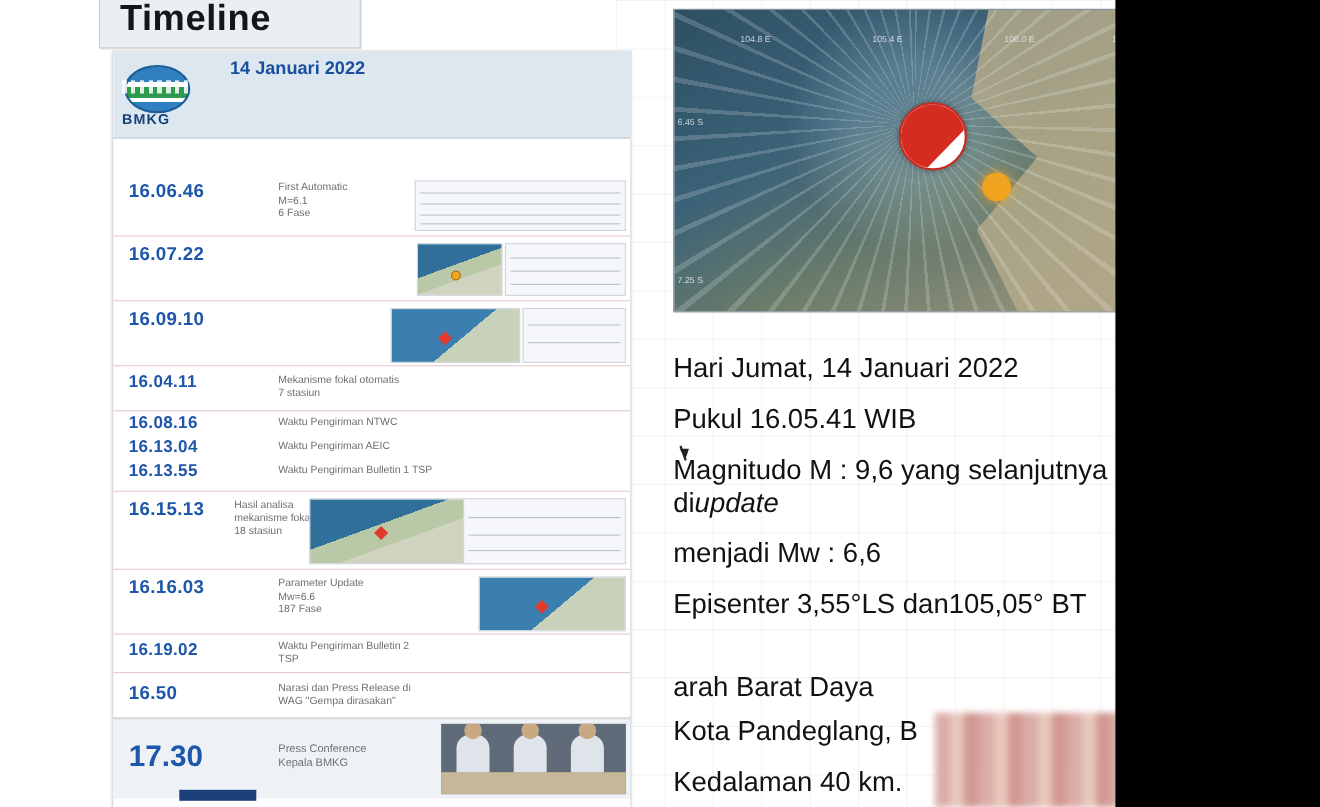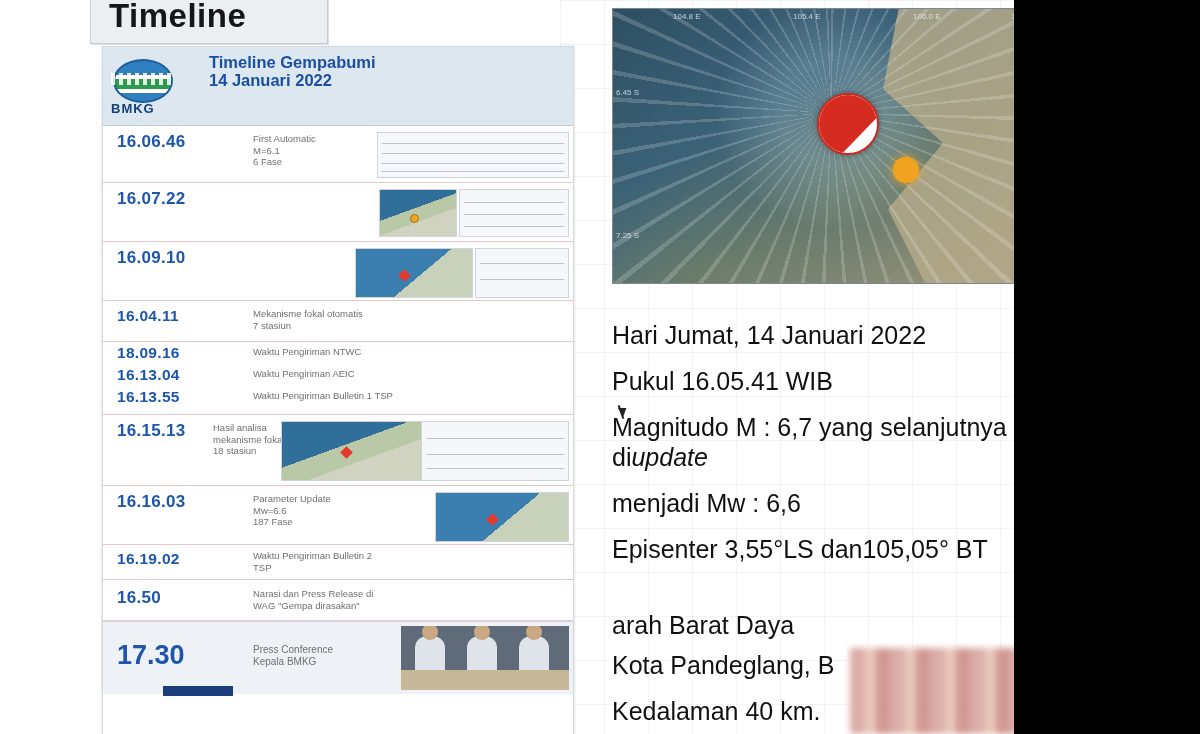--- a/index.html
+++ b/index.html
@@ -29,21 +29,21 @@
   .bmkg{position:absolute;left:4px;top:10px;width:84px;height:60px;}
   .bmkg .disk{position:absolute;left:6px;top:2px;width:56px;height:40px;border-radius:50%;
               background:linear-gradient(#2f7fc1 0 34%,#ffffff 34% 46%,#2e9b4e 46% 70%,#ffffff 70% 80%,#2f7fc1 80% 100%);
               border:2px solid #1d5e96;}
   .bmkg .wave{position:absolute;left:4px;top:16px;width:60px;height:12px;
               background:repeating-linear-gradient(90deg,rgba(255,255,255,.85) 0 4px,transparent 4px 8px);}
   .bmkg .txt{position:absolute;left:4px;top:44px;font-size:13px;font-weight:bold;color:#16407a;letter-spacing:1px;}
   .tl-title{position:absolute;left:106px;top:6px;width:330px;color:#1b4fa0;font-weight:bold;
             font-size:16.5px;line-height:18px;}
 
-  .tl-body{position:relative;}
+  .tl-body{position:relative;margin-top:32px;}
   .row{position:relative;border-bottom:1px solid #e5c9c9;padding:0;}
   .row .time{position:absolute;left:14px;top:6px;color:#1d56ab;font-weight:bold;font-size:17px;letter-spacing:.3px;}
   .row .time.small{font-size:15.5px;}
   .row .desc{position:absolute;left:150px;top:7px;width:160px;color:#6e6f73;font-size:9.5px;line-height:11.5px;}
   .row .thumbs{position:absolute;right:0;top:0;height:100%;}
   .thumb{position:absolute;top:6px;border:1px solid #cfd4da;background:#dfe6ec;}
   .thumb.map{background:linear-gradient(160deg,#2f6f9a 0 42%,#b9c9a8 42% 62%,#cfd3c0 62% 100%);}
   .thumb.map2{background:linear-gradient(140deg,#3b7fb0 0 55%,#c8d2bb 55% 100%);}
   .thumb.chart{background:#f5f7fa;}
   .thumb.chart .ln{position:absolute;left:4px;right:4px;height:1px;background:#b9c3ce;}
@@ -69,21 +69,21 @@
   .photo .land{position:absolute;right:-20px;top:-10px;width:250px;height:300px;background:#b3a98a;opacity:.85;
         clip-path:polygon(25% 0,100% 0,100% 100%,38% 100%,20% 70%,42% 48%,18% 30%);}
   .photo .rays{position:absolute;left:0;top:0;width:100%;height:100%;
         background:repeating-conic-gradient(from 0deg at 48% 38%,rgba(255,255,255,.18) 0deg 1.2deg,transparent 1.2deg 7deg);}
   .beach{position:absolute;left:204px;top:84px;width:58px;height:58px;border-radius:50%;background:#fff;
          border:2px solid #c62b22;overflow:hidden;box-shadow:0 0 6px rgba(0,0,0,.35);}
   .beach:before{content:"";position:absolute;left:-6px;top:-6px;width:70px;height:70px;background:#d62b20;
          clip-path:polygon(0 22%,64% 0,100% 32%,34% 100%,0 76%);}
   .epi{position:absolute;left:280px;top:148px;width:26px;height:26px;border-radius:50%;background:#f0a31e;
        box-shadow:0 0 10px rgba(240,163,30,.9);}
-  .coordlbl{position:absolute;color:#e9edf1;font-size:8px;opacity:.8;}
+  .coordlbl{position:absolute;color:#e9edf1;font-size:8px;opacity:.8;margin-top:19px;}
 
   .textcol{position:absolute;left:572px;top:320px;width:520px;color:#111;}
   .textcol p{margin:0 0 16px 0;font-size:25px;line-height:30px;font-family:"Liberation Sans",sans-serif;}
   .textcol em{font-style:italic;}
 
   .cursor{position:absolute;left:580px;top:405px;width:0;height:0;}
   .cursor:before{content:"";position:absolute;width:0;height:0;border-left:7px solid #222;
        border-top:5px solid transparent;border-bottom:5px solid transparent;transform:rotate(-35deg);}
   .cursor:after{content:"";position:absolute;left:0;top:0;width:2px;height:14px;background:#222;transform:rotate(-20deg);}
 
@@ -109,21 +109,20 @@
       </div>
 
       <div class="tl-card">
         <div class="tl-head">
           <div class="bmkg">
             <div class="disk"></div>
               <div class="wave"></div>
             <div class="txt">BMKG</div>
           </div>
           <div class="tl-title">
-            <div>Timeline Gempabumi</div>
             <div>14 Januari 2022</div>
           </div>
         </div>
 
         <div class="tl-body">
 
           <div class="row" style="height:56px">
             <div class="time">16.06.46</div>
             <div class="desc" style="white-space:pre-line">First Automatic
 M=6.1
@@ -165,21 +164,21 @@
             </div>
           </div>
 
           <div class="row" style="height:40px">
             <div class="time small">16.04.11</div>
             <div class="desc" style="white-space:pre-line">Mekanisme fokal otomatis
 7 stasiun</div>
           </div>
 
           <div class="row" style="height:24px;border-bottom:none">
-            <div class="time small" style="top:2px">18.09.16</div>
+            <div class="time small" style="top:2px">16.08.16</div>
             <div class="desc" style="top:4px;width:230px">Waktu Pengiriman NTWC</div>
           </div>
           <div class="row" style="height:22px;border-bottom:none">
             <div class="time small" style="top:0">16.13.04</div>
             <div class="desc" style="top:2px;width:230px">Waktu Pengiriman AEIC</div>
           </div>
           <div class="row" style="height:26px">
             <div class="time small" style="top:0">16.13.55</div>
             <div class="desc" style="top:2px;width:240px">Waktu Pengiriman Bulletin 1 TSP</div>
           </div>
@@ -257,21 +256,21 @@
         <div class="coordlbl" style="left:300px;top:3px">106.0 E</div>
         <div class="coordlbl" style="left:398px;top:3px">106.6 E</div>
         <div class="coordlbl" style="left:3px;top:79px">6.45 S</div>
         <div class="coordlbl" style="left:3px;top:222px">7.25 S</div>
       </div>
 
       <div class="textcol">
         <p>Hari Jumat,  14 Januari 2022</p>
         <p>Pukul 16.05.41 WIB</p>
         <p>
-          <span>Magnitudo M : 6,7 yang selanjutnya</span><br>
+          <span>Magnitudo M : 9,6 yang selanjutnya</span><br>
           <span>di</span><em>update</em>
         </p>
         <p>menjadi Mw : 6,6</p>
         <p>Episenter 3,55°LS dan105,05° BT</p>
         <p style="margin-bottom:10px">
           <br>
           <span>arah Barat Daya</span>
         </p>
         <p>Kota Pandeglang, B</p>
         <p>Kedalaman 40 km.</p>

